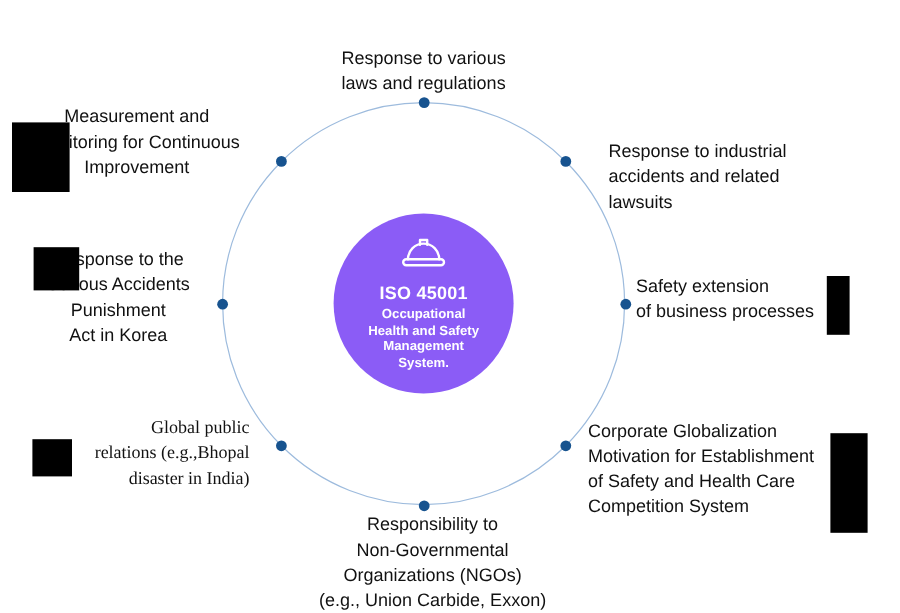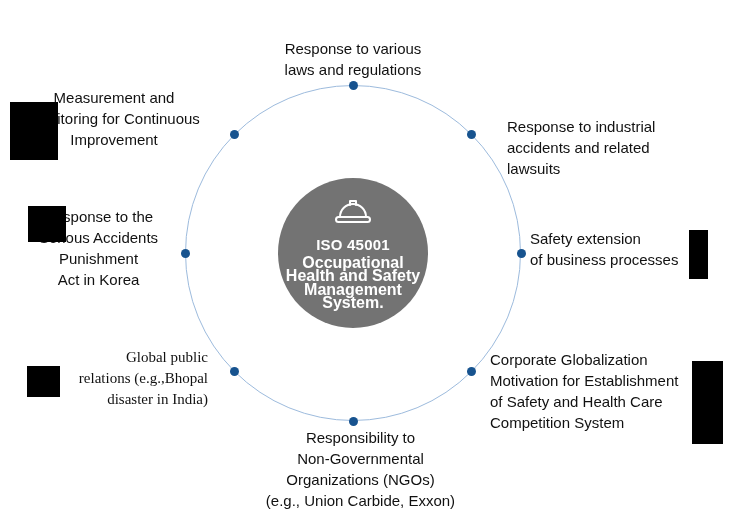--- a/index.html
+++ b/index.html
@@ -34,37 +34,37 @@
   .dot-bottom       { left: 349px; top: 417px; }
   .dot-bottom-left  { left: 230px; top: 367px; }
   .dot-left         { left: 181px; top: 249px; }
   .dot-top-left     { left: 230px; top: 130px; }
   
   .hub {
     position: absolute;
     left: 278px; top: 178px;
     width: 150px; height: 150px;
     border-radius: 50%;
-    background: #737373;
+    background: #8b5cf6;
     color: #ffffff;
     display: flex;
     flex-direction: column;
     align-items: center;
     justify-content: center;
     text-align: center;
   }
   .hub .hub-icon { margin-bottom: 3px; }
   .hub .hub-title {
     font-size: 15px;
     font-weight: bold;
     letter-spacing: .2px;
     margin: 2px 0 3px 0;
   }
   .hub .hub-subtitle {
-    font-size: 16px;
+    font-size: 11px;
     line-height: 13.5px;
     font-weight: bold;
     white-space: pre-line;
   }
   
   .label {
     position: absolute;
     white-space: pre-line;
     font-size: 15px;
     line-height: 21px;

